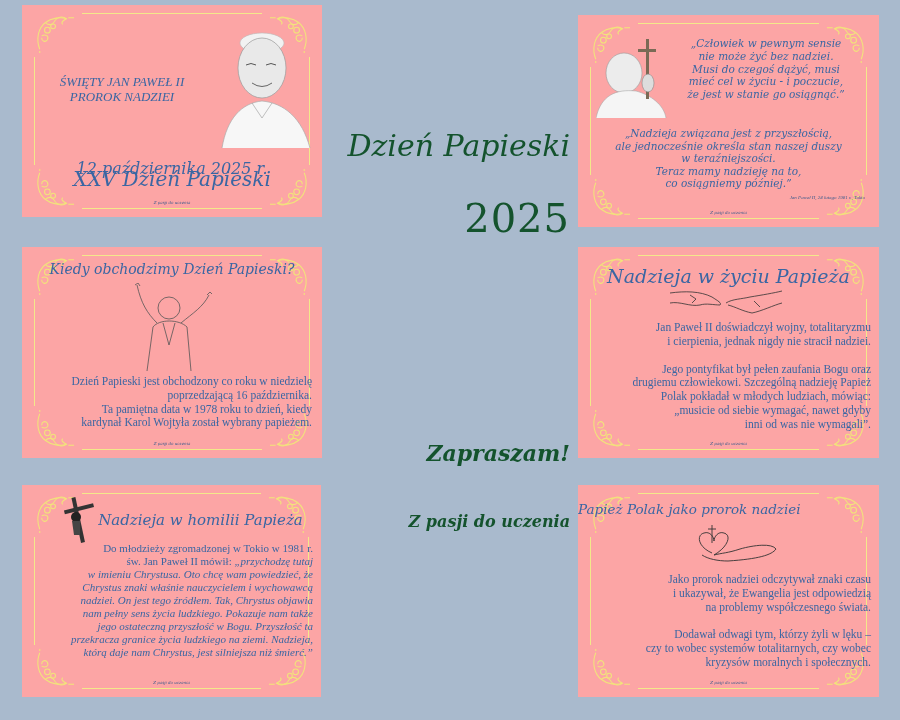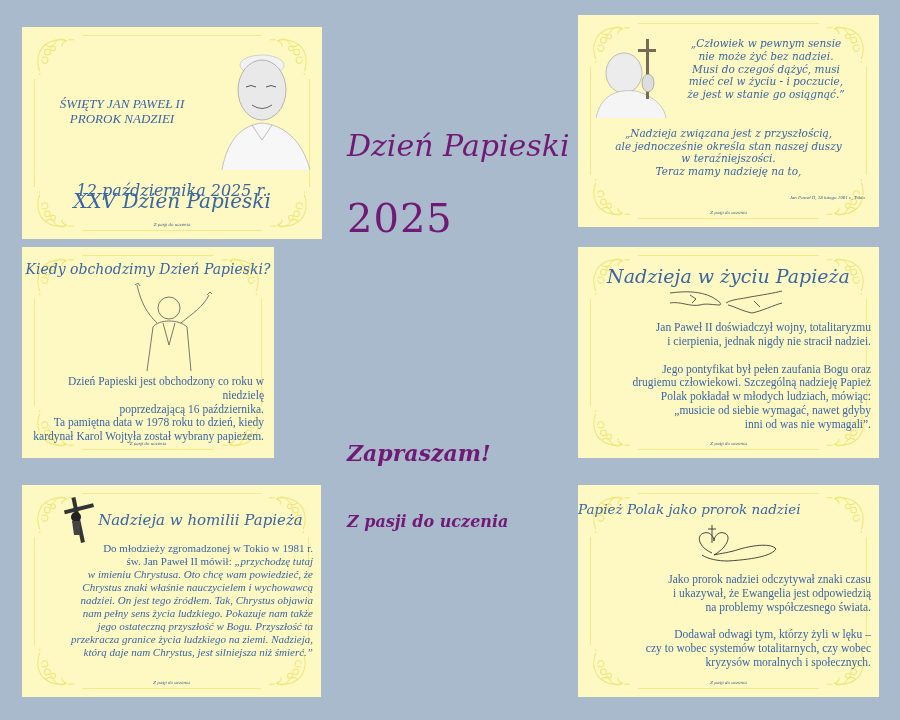--- a/index.html
+++ b/index.html
@@ -4,21 +4,21 @@
 <style>
   html, body { margin: 0; padding: 0; }
   body {
     width: 900px; height: 720px; overflow: hidden;
     background: #a9bacd;
     position: relative;
     font-family: "DejaVu Serif", serif;
   }
   .card {
     position: absolute;
-    background: #fef9c3;
+    background: #fca5a5;
     box-sizing: border-box;
     overflow: hidden;
   }
   .frame {
     position: absolute; left: 12px; right: 12px; top: 8px; bottom: 8px;
     pointer-events: none;
   }
   .frame .line-h { position: absolute; height: 1px; background: #f3e98a; left: 48px; right: 48px; }
   .frame .line-v { position: absolute; width: 1px; background: #f3e98a; top: 44px; bottom: 44px; }
   .corner { position: absolute; width: 42px; height: 40px; }
@@ -35,42 +35,42 @@
     font-size: 4px; font-style: italic; color: #3a5a8c;
     font-family: "DejaVu Serif", serif;
   }
   .body-text {
     font-family: "Liberation Serif", serif;
     color: #3a66a3; text-align: right; line-height: 1.2;
   }
 
   
   .center-title {
-    position: absolute; left: 347px; width: 240px; text-align: left;
-    color: #701a75; font-family: "DejaVu Serif", serif; font-style: italic;
+    position: absolute; left: 330px; width: 240px; text-align: right;
+    color: #14532d; font-family: "DejaVu Serif", serif; font-style: italic;
   }
 </style>
 </head>
 <body>
 
 <svg width="0" height="0" style="position:absolute">
   <defs>
     <g id="orn" fill="none" stroke="#f1e57a" stroke-width="1.1">
       <path d="M6 38 C2 28 4 16 12 10 C18 5 28 4 34 6"></path>
       <path d="M12 10 C16 14 20 12 22 8 C24 4 30 3 34 6 C30 8 28 10 30 12"></path>
       <circle cx="14" cy="18" r="3"></circle>
       <circle cx="20" cy="14" r="2.5"></circle>
       <path d="M8 24 C12 22 16 24 14 28 C12 31 8 30 8 26"></path>
       <path d="M36 5 L42 5"></path>
       <path d="M6 40 L6 44"></path>
     </g>
   </defs>
 </svg>
 
-<div class="card" style="left:22px;top:27px;width:300px;height:212px;">
+<div class="card" style="left:22px;top:5px;width:300px;height:212px;">
   <div class="frame">
     <div class="corner c-tl"><svg viewBox="0 0 44 42">
           <use href="#orn"></use>
         </svg></div>
     <div class="corner c-tr"><svg viewBox="0 0 44 42">
           <use href="#orn"></use>
         </svg></div>
     <div class="corner c-bl"><svg viewBox="0 0 44 42">
           <use href="#orn"></use>
         </svg></div>
@@ -134,31 +134,32 @@
     <div>nie może żyć bez nadziei.</div>
     <div>Musi do czegoś dążyć, musi</div>
     <div>mieć cel w życiu - i poczucie,</div>
     <div>że jest w stanie go osiągnąć.”</div>
   </div>
   <div class="blue script" style="position:absolute;left:10px;right:10px;top:112px;text-align:center;font-size:10.5px;line-height:1.2;">
     <div>„Nadzieja związana jest z przyszłością,</div>
     <div>ale jednocześnie określa stan naszej duszy</div>
     <div>w teraźniejszości.</div>
     <div>Teraz mamy nadzieję na to,</div>
+    <div>co osiągniemy później.”</div>
   </div>
   <div style="position:absolute;right:14px;top:180px;font-size:5px;font-style:italic;color:#3a5a8c;font-family:'Liberation Serif',serif;">Jan Paweł II, 24 lutego 1981 r., Tokio</div>
   <div class="sig">Z pasji do uczenia</div>
 </div>
 
 <div class="center-title" style="top:128px;font-size:30px;">Dzień Papieski</div>
 <div class="center-title" style="top:195px;font-size:40px;font-style:normal;font-family:'DejaVu Serif',serif;font-weight:300;letter-spacing:1px;">2025</div>
 <div class="center-title" style="top:440px;font-size:22px;font-weight:bold;">Zapraszam!</div>
 <div class="center-title" style="top:512px;font-size:16px;font-weight:bold;">Z pasji do uczenia</div>
 
-<div class="card" style="left:22px;top:247px;width:252px;height:211px;">
+<div class="card" style="left:22px;top:247px;width:300px;height:211px;">
   <div class="frame">
     <div class="corner c-tl"><svg viewBox="0 0 44 42">
           <use href="#orn"></use>
         </svg></div>
     <div class="corner c-tr"><svg viewBox="0 0 44 42">
           <use href="#orn"></use>
         </svg></div>
     <div class="corner c-bl"><svg viewBox="0 0 44 42">
           <use href="#orn"></use>
         </svg></div>

